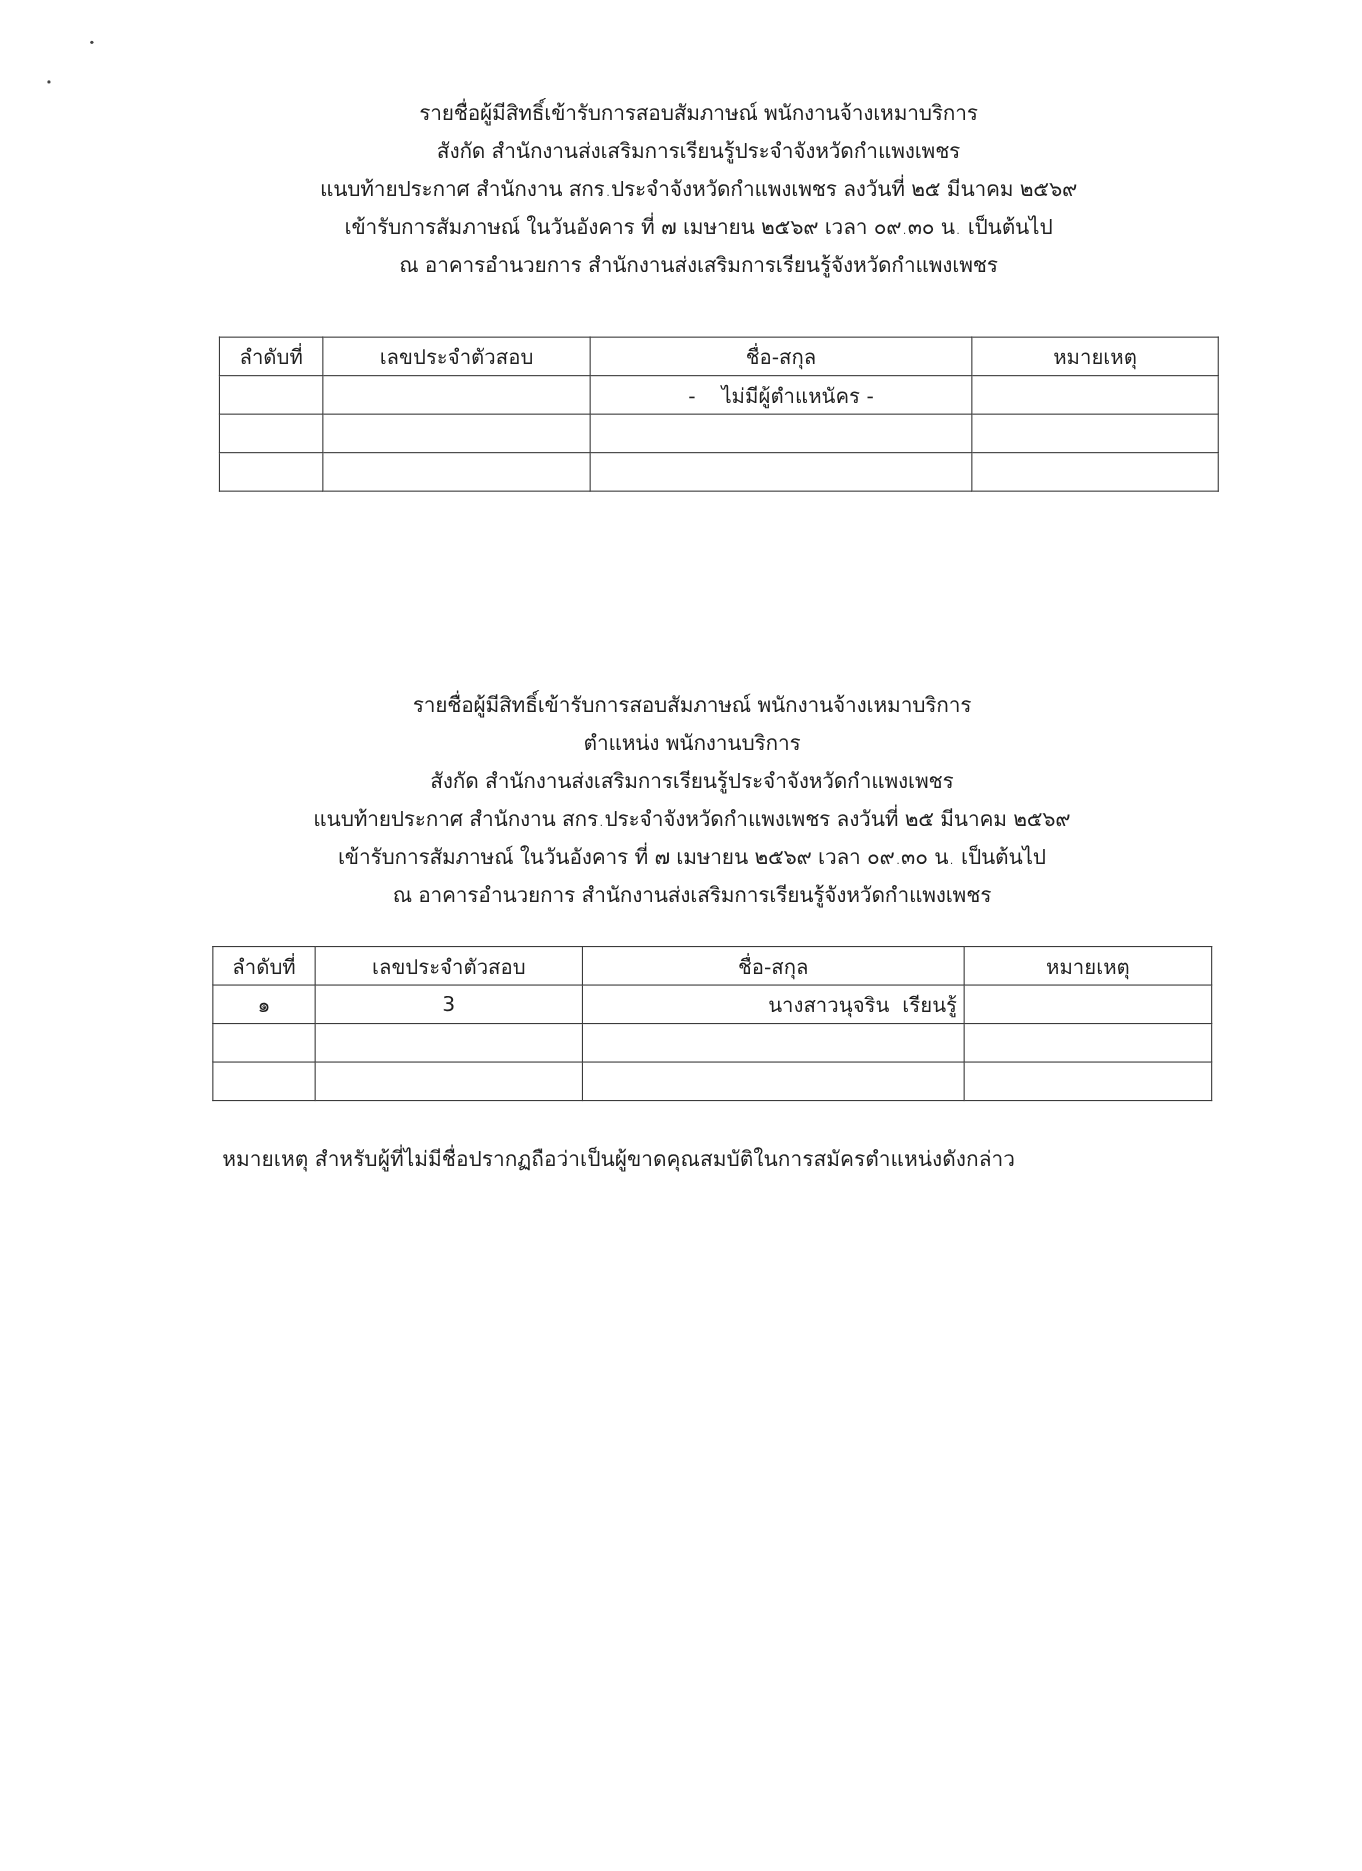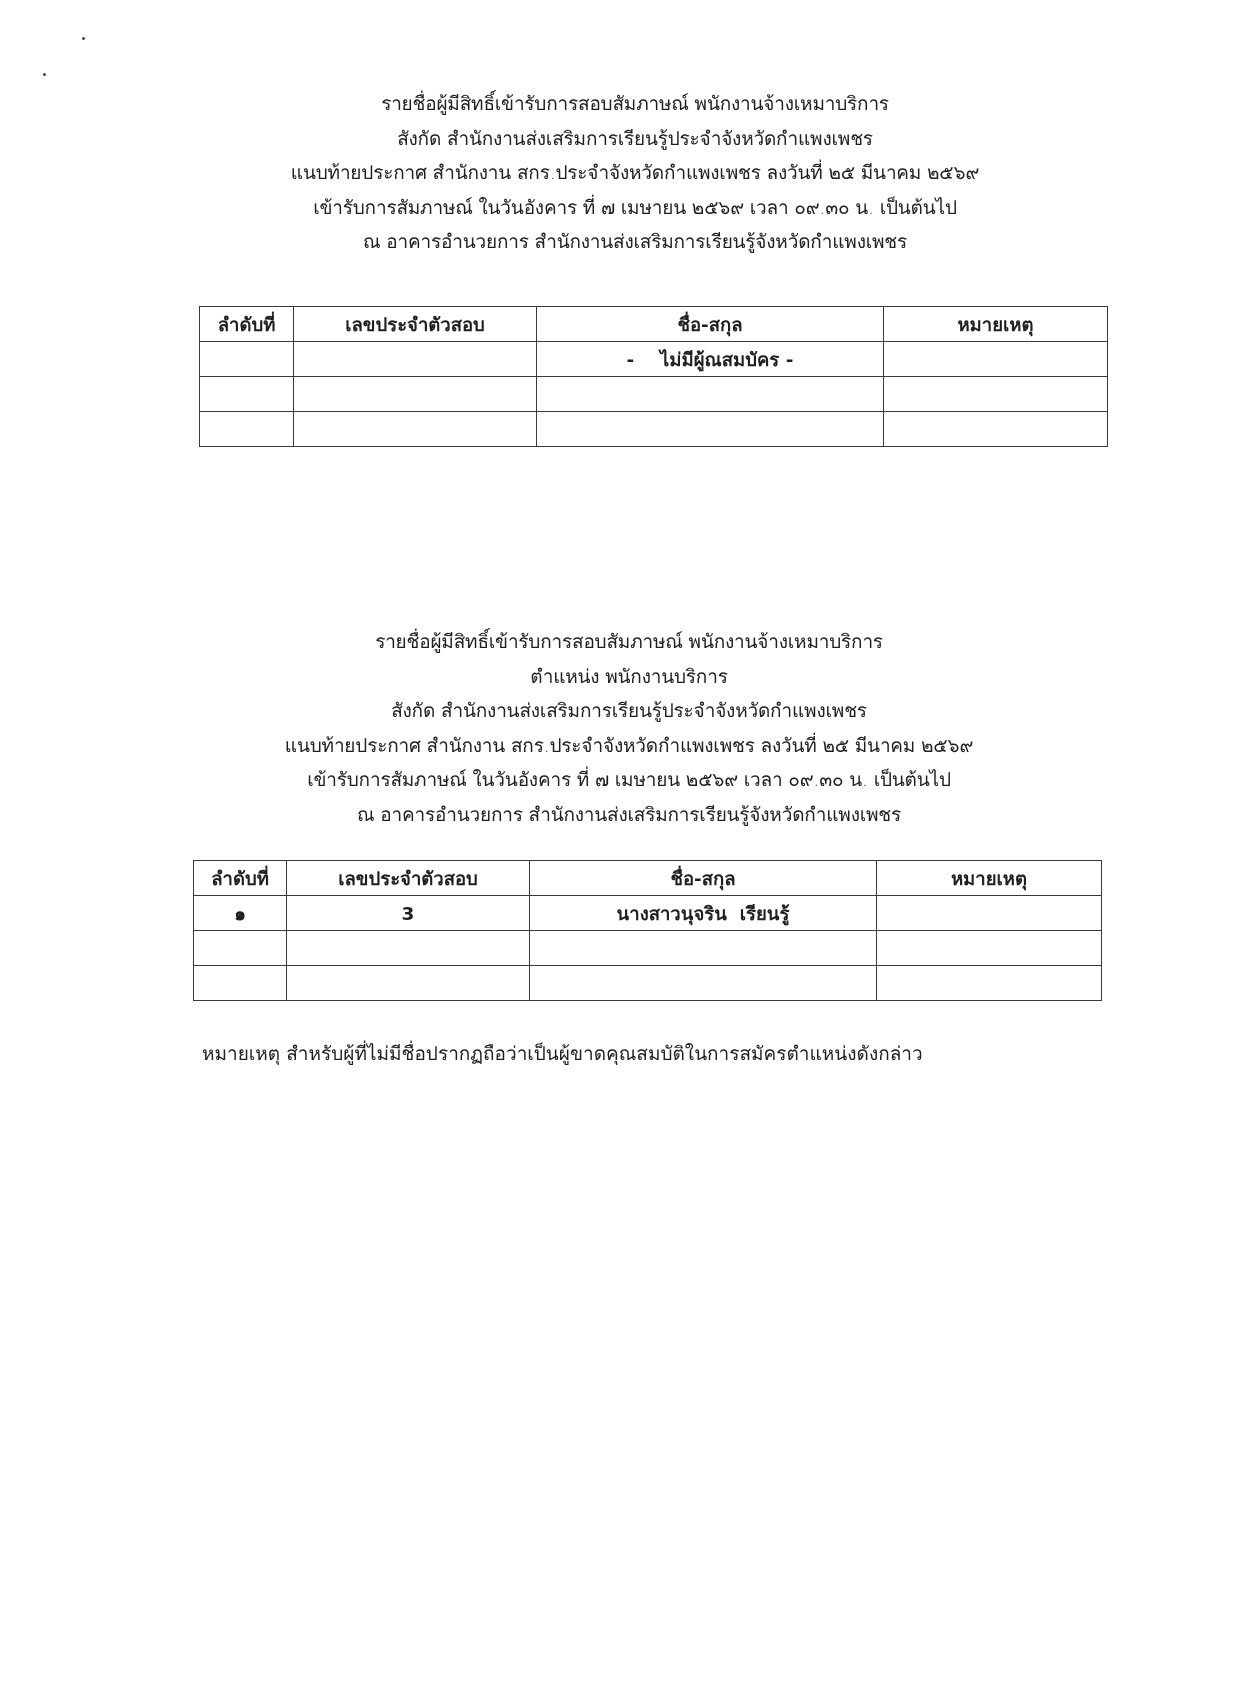--- a/index.html
+++ b/index.html
@@ -24,28 +24,28 @@
       position: absolute;
       border-collapse: collapse;
       table-layout: fixed;
       font-size: 18.5px;
       font-weight: 300;
     }
     table.roster td, table.roster th {
       border: 1.3px solid #3a3a3a;
       height: 35px;
       padding: 0 6px;
-      font-weight: 700;
+      font-weight: 400;
       white-space: nowrap;
       overflow: hidden;
       vertical-align: middle;
     }
     table.roster th { text-align: center; }
     table.roster td.c { text-align: center; }
-    table.roster td.l { text-align: center; }
+    table.roster td.l { text-align: right; }
     .note {
       position: absolute;
       font-size: 19px;
       font-weight: 300;
       white-space: nowrap;
     }
   </style>
 </head>
 <body>
 
@@ -72,21 +72,21 @@
       <th>ลำดับที่</th>
       <th>เลขประจำตัวสอบ</th>
       <th>ชื่อ-สกุล</th>
       <th>หมายเหตุ</th>
     </tr>
   </thead>
   <tbody>
     <tr>
       <td class="c"></td>
       <td class="c"></td>
-      <td class="c" style="white-space:pre;">-    ไม่มีผู้ณสมบัคร -</td>
+      <td class="c" style="white-space:pre;">-    ไม่มีผู้ตำแหนัคร -</td>
       <td class="c"></td>
     </tr>
     <tr>
       <td class="c"></td>
       <td class="c"></td>
       <td class="c"></td>
       <td class="c"></td>
     </tr>
     <tr>
       <td class="c"></td>

